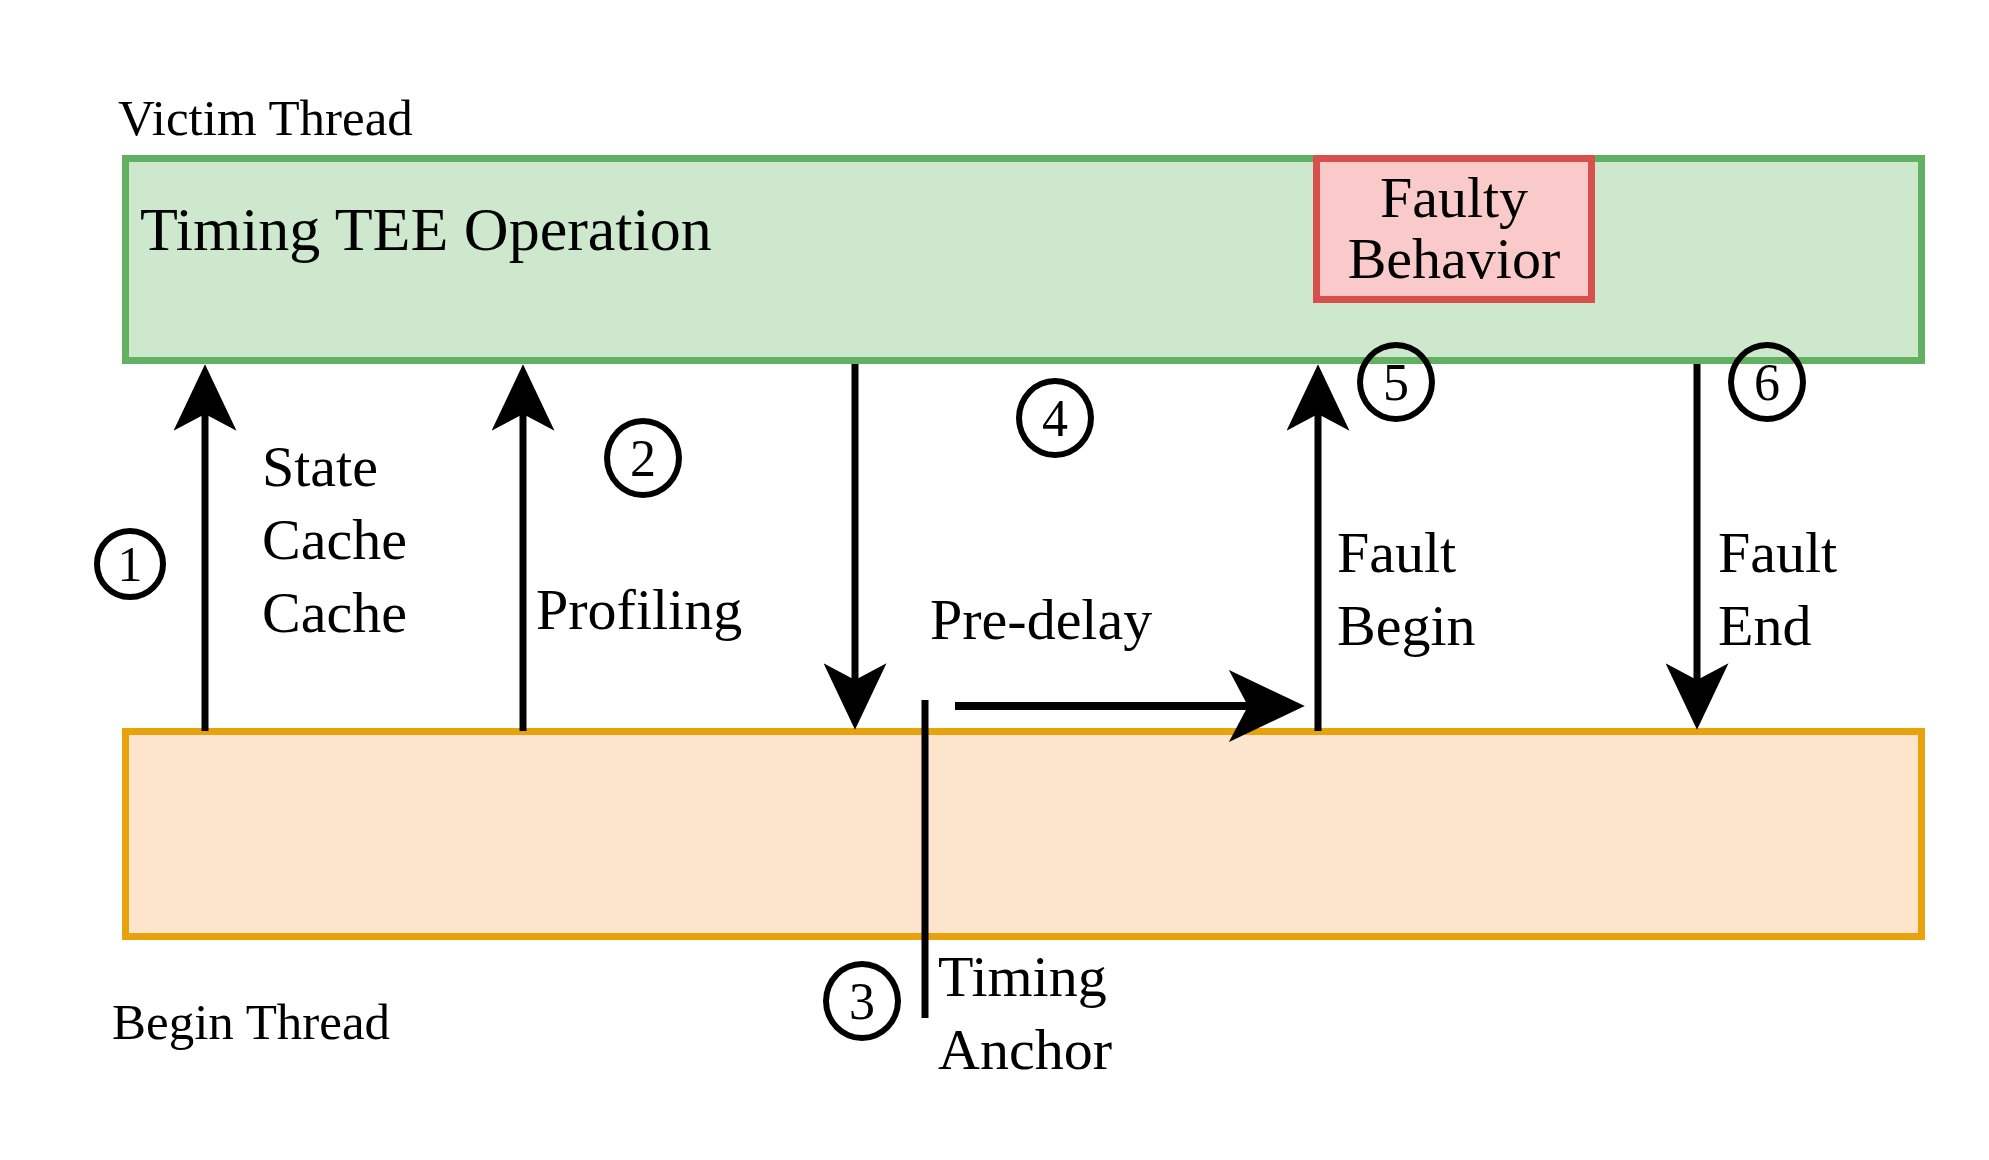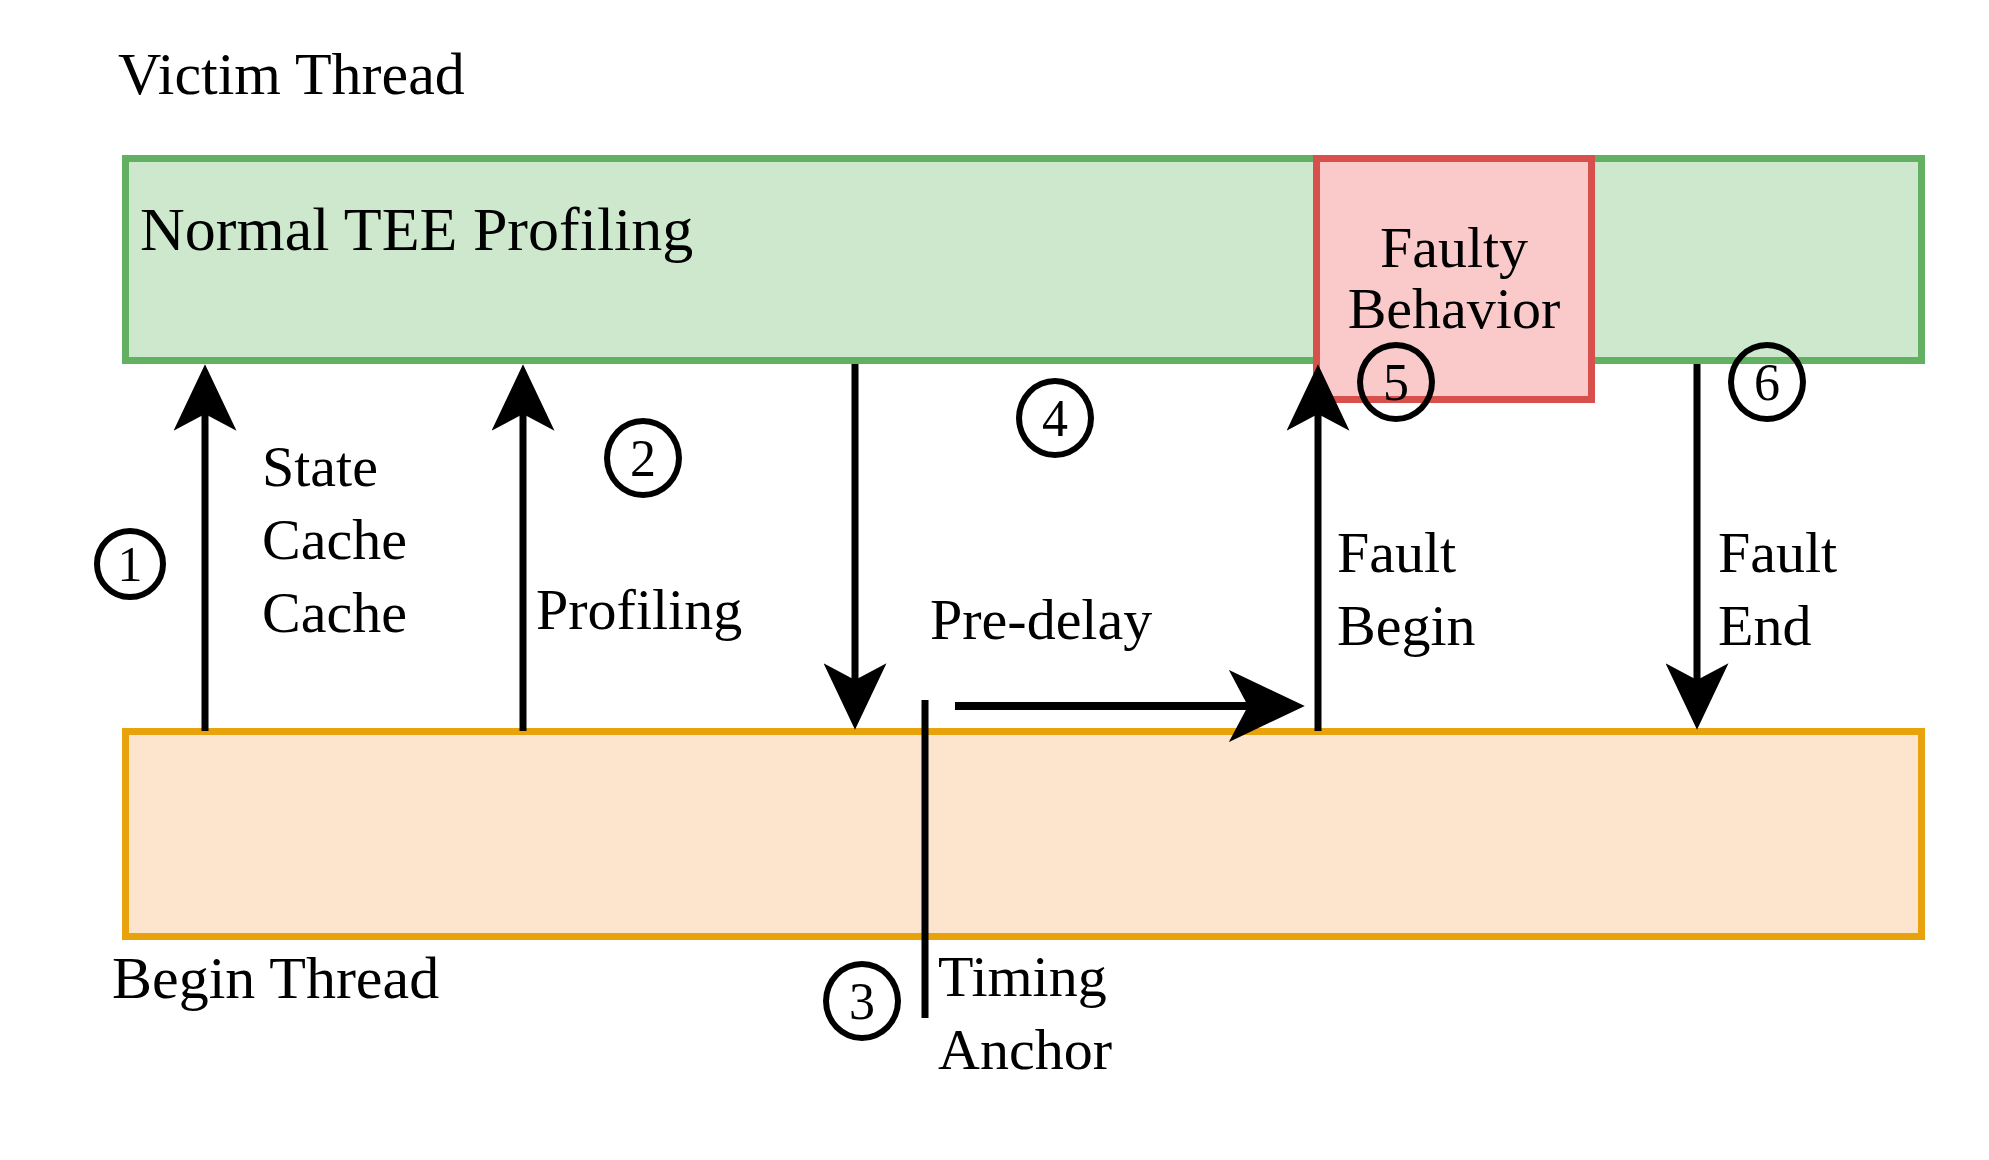--- a/index.html
+++ b/index.html
@@ -54,39 +54,39 @@
     box-sizing: border-box;
   }
   svg.arrows {
     position: absolute;
     left: 0;
     top: 0;
     width: 1989px;
     height: 1160px;
     pointer-events: none;
   }
-  .ttl { font-size: 60px; }
+  .ttl { font-size: 51px; margin-top: 48px; }
   .boxlabel { font-size: 62px; }
   .steplabel { font-size: 58px; }
   .faultytxt { font-size: 58px; text-align: center; line-height: 1.05; }
 </style>
 </head>
 <body>
 
 <div id="canvas">
 
   <div class="lbl ttl" style="left:118px; top:44px;">Victim Thread</div>
 
   <div class="lbl ttl" style="left:112px; top:948px;">Begin Thread</div>
 
   <div class="box victim-box" style="left:122px; top:155px; width:1803px; height:209px;"></div>
 
-  <div class="lbl boxlabel" style="left:140px; top:198px;">Normal TEE Profiling</div>
+  <div class="lbl boxlabel" style="left:140px; top:198px;">Timing TEE Operation</div>
 
-  <div class="box faulty-box" style="left:1313px; top:155px; width:282px; height:248px;">
+  <div class="box faulty-box" style="left:1313px; top:155px; width:282px; height:148px;">
     <div class="faultytxt">Faulty</div>
     <div class="faultytxt">Behavior</div>
   </div>
 
   <div class="box attack-box" style="left:122px; top:728px; width:1803px; height:212px;"></div>
 
   <svg class="arrows" viewBox="0 0 1989 1160">
     <defs>
       <marker id="ah" markerWidth="10" markerHeight="9" refX="8.4" refY="4.5" orient="auto" markerUnits="strokeWidth">
         <path d="M0,0 L9.5,4.5 L0,9 L2.4,4.5 Z" fill="#000000"></path>

